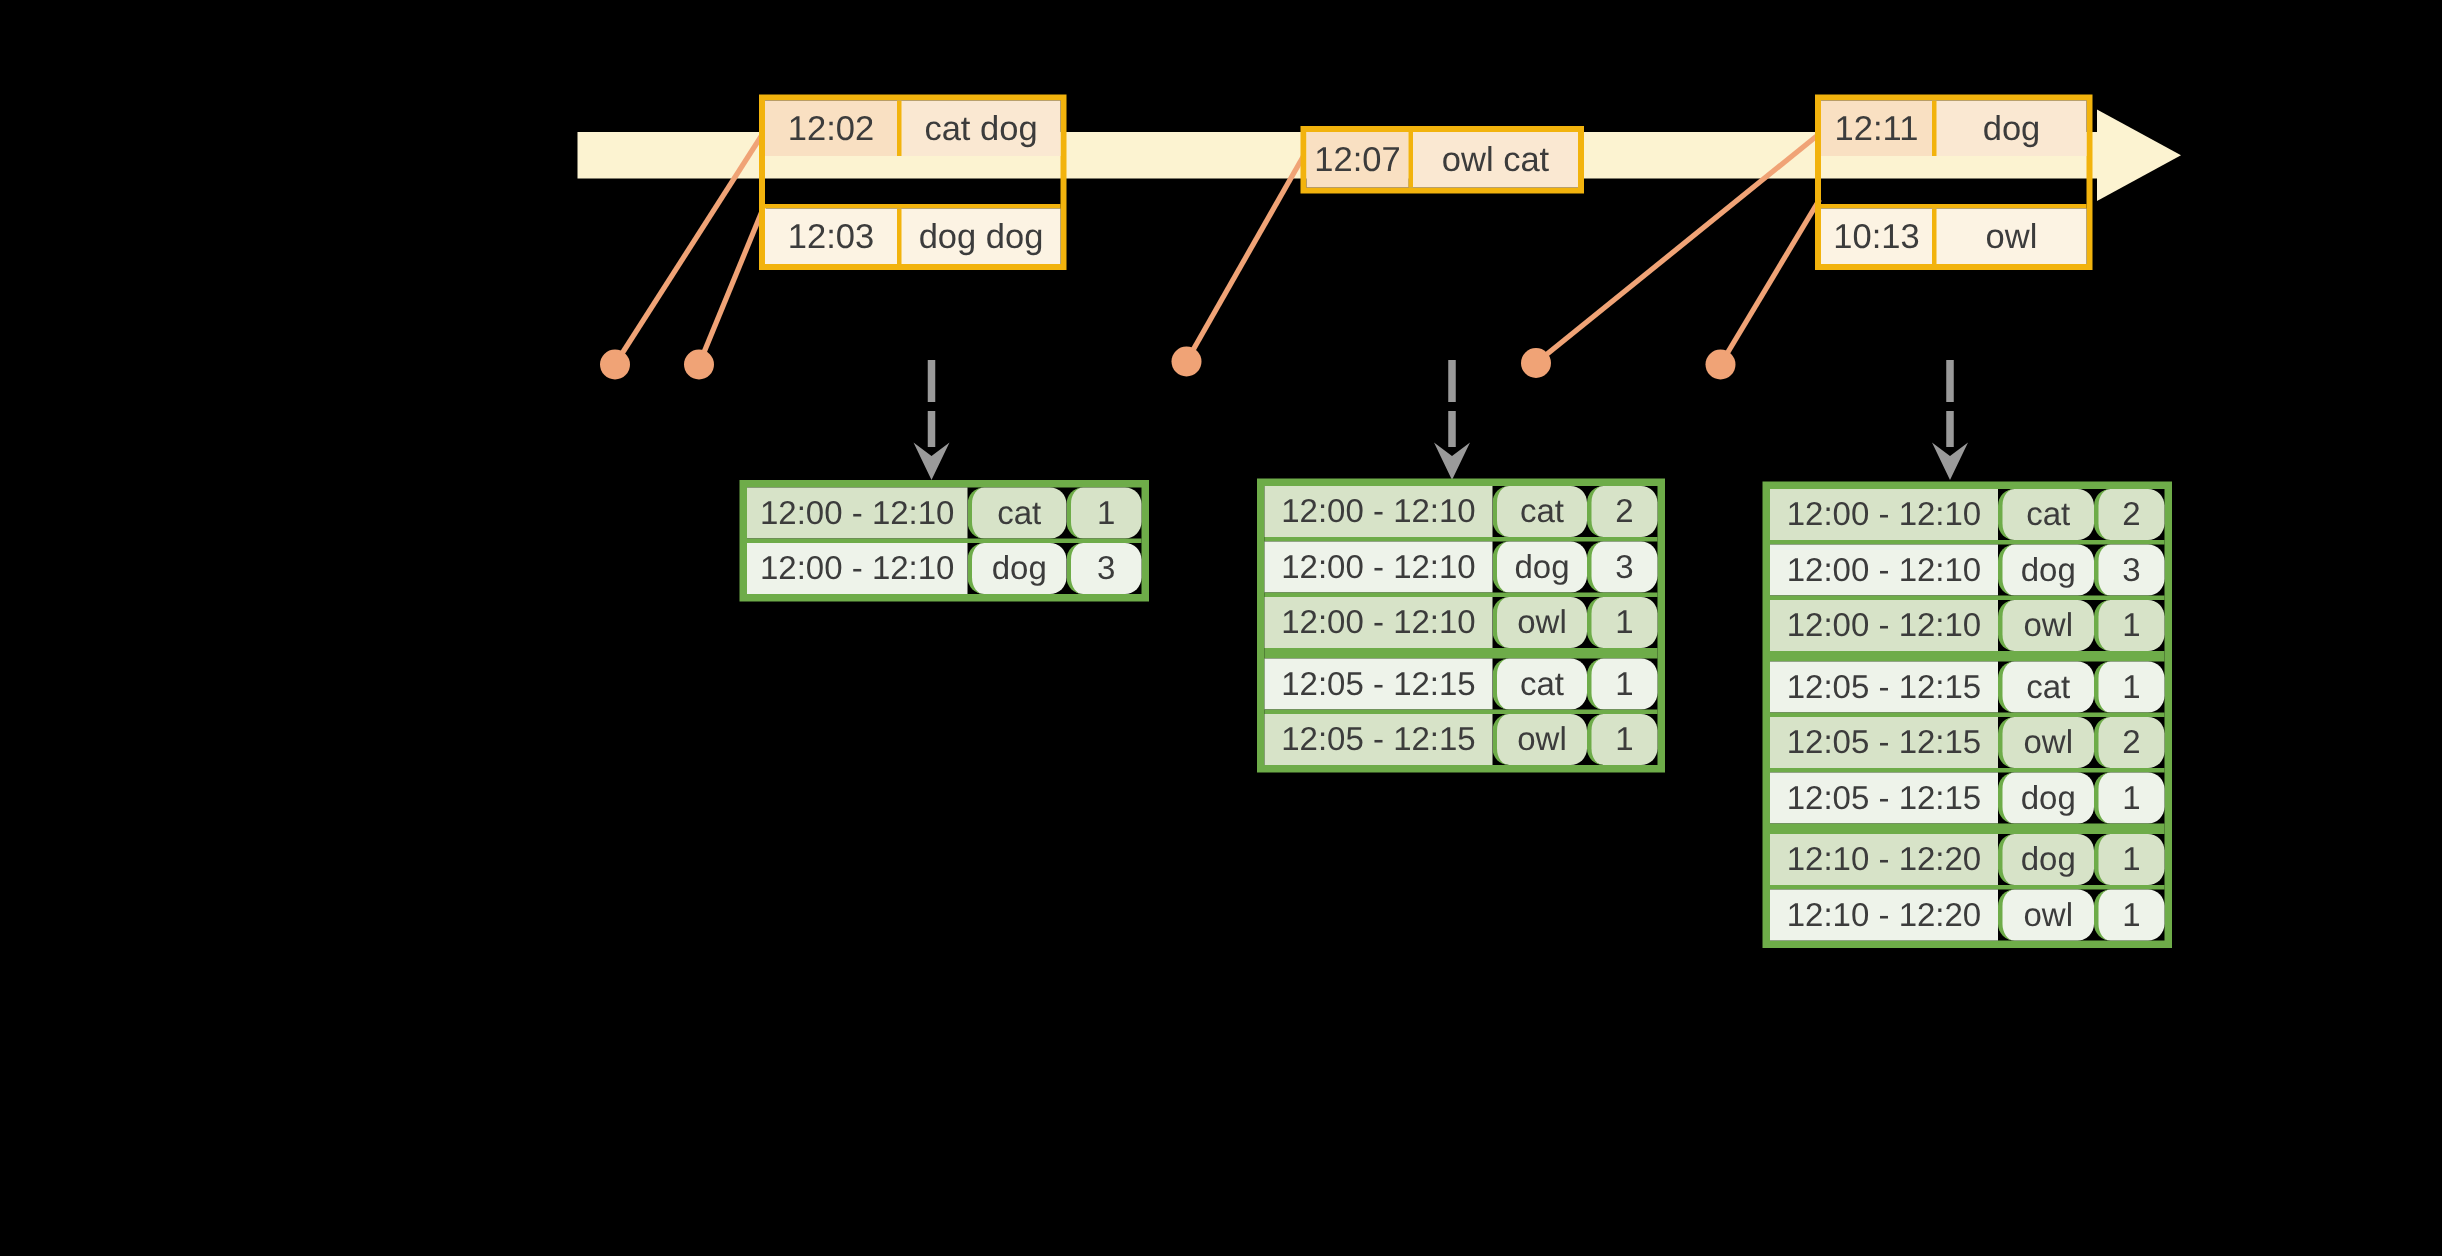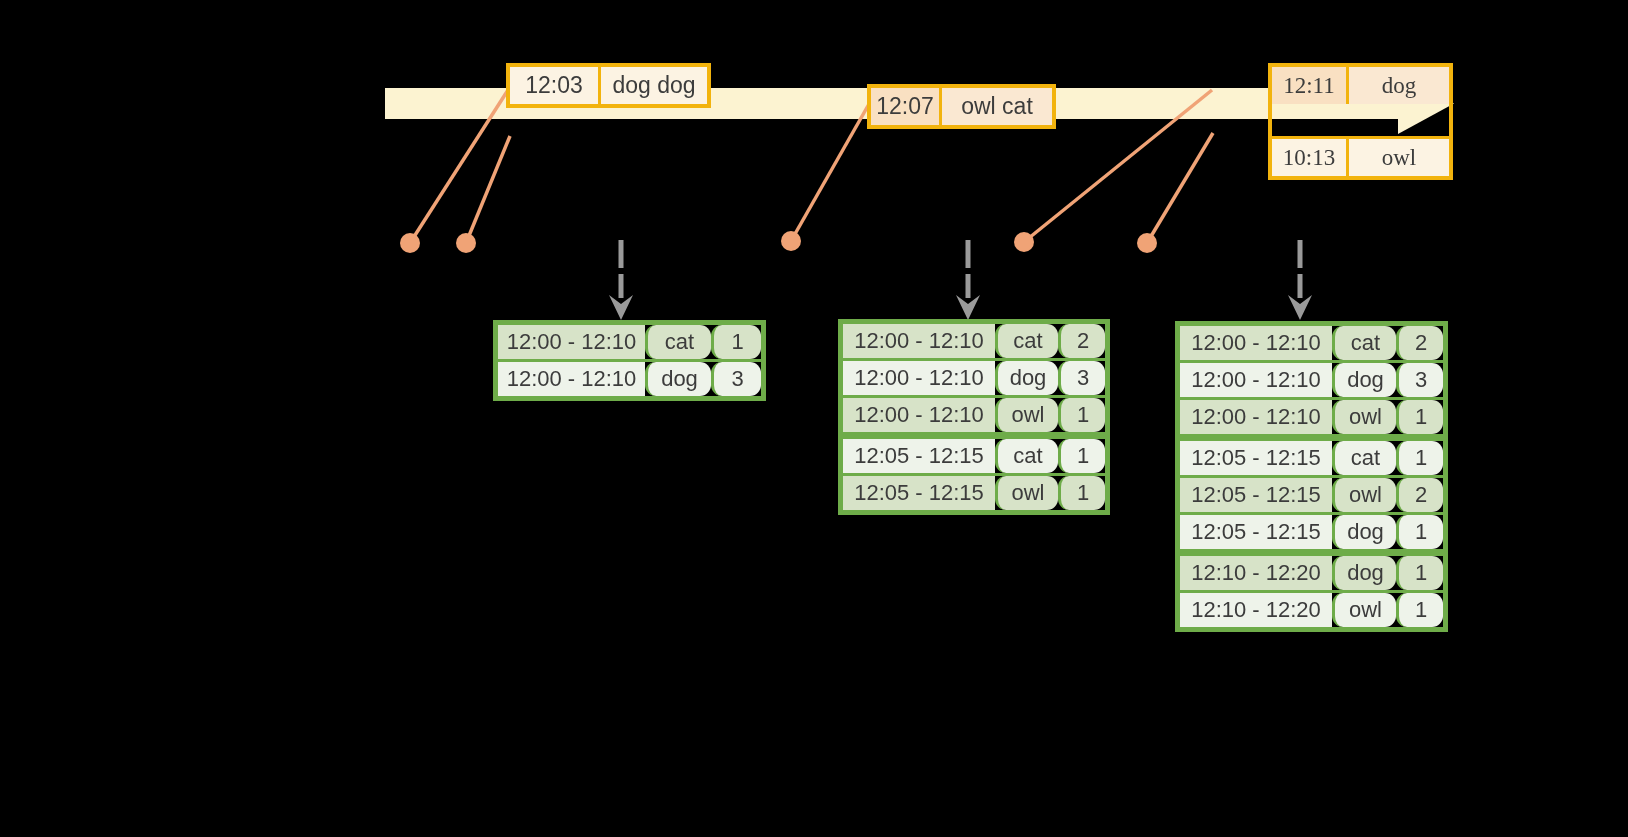--- a/index.html
+++ b/index.html
@@ -14,21 +14,21 @@
   .ev-table{position:absolute;z-index:3;border:4px solid #f2b30d;display:flex;flex-direction:column;}
   .ev-row{display:flex;}
   .ev-row + .ev-row{border-top:3px solid #f2b30d;margin-top:32px;}
   .ev-row .cell{height:37px;display:flex;align-items:center;justify-content:center;font-size:23px;}
   .ev-row .words{border-left:3px solid #f2b30d;}
   .ev-row.base .time{background:#f9e0c2;}
   .ev-row.base .words{background:#fae8d2;}
   .ev-row.alt .time,.ev-row.alt .words{background:#fcf3e3;}
   #ev0{left:506px;top:63px;}  #ev0 .time{width:88px}  #ev0 .words{width:106px}
   #ev1{left:867px;top:84px;}  #ev1 .time{width:68px}  #ev1 .words{width:110px}
-  #ev2{left:1268px;top:63px;font-family:Liberation Serif, serif;} #ev2 .time{width:74px}  #ev2 .words{width:100px}
+  #ev2{left:1210px;top:63px;} #ev2 .time{width:74px}  #ev2 .words{width:100px}
   
   .rt-table{position:absolute;z-index:3;border:5px solid #6eac49;display:flex;flex-direction:column;}
   .rt-row{display:flex;align-items:flex-end;}
   .rt-row + .rt-row{border-top:3px solid #6eac49;}
   .rt-row.group-start{border-top-width:7px;}
   .rt-row .cell{height:34px;display:flex;align-items:center;justify-content:center;font-size:22px;}
   .rt-row .word,.rt-row .count{border-left:3px solid #6eac49;border-radius:11px;}
   .rt-row.base .cell{background:#d7e3c8;}
   .rt-row.alt .cell{background:#eef3ea;}
   #rt0{left:493px;top:320px;}  #rt0 .window{width:147px} #rt0 .word{width:63px} #rt0 .count{width:47px}
@@ -67,20 +67,24 @@
       <path d="M 956 295 L 968 320 L 980 295 L 968 304 Z" fill="#9a9a9a"></path>
     </g>
     <g>
       <line x1="1300" y1="240" x2="1300" y2="298" stroke="#9a9a9a" stroke-width="5" stroke-dasharray="28 6"></line>
       <path d="M 1288 295 L 1300 320 L 1312 295 L 1300 304 Z" fill="#9a9a9a"></path>
     </g>
   </svg>
 
   <div class="ev-table" id="ev0">
 
+      <div class="ev-row base">
+        <div class="cell time">12:02</div>
+        <div class="cell words">cat dog</div>
+      </div>
 
       <div class="ev-row alt">
         <div class="cell time">12:03</div>
         <div class="cell words">dog dog</div>
       </div>
     </div>
 
   <div class="ev-table" id="ev1">
 
       <div class="ev-row base">

